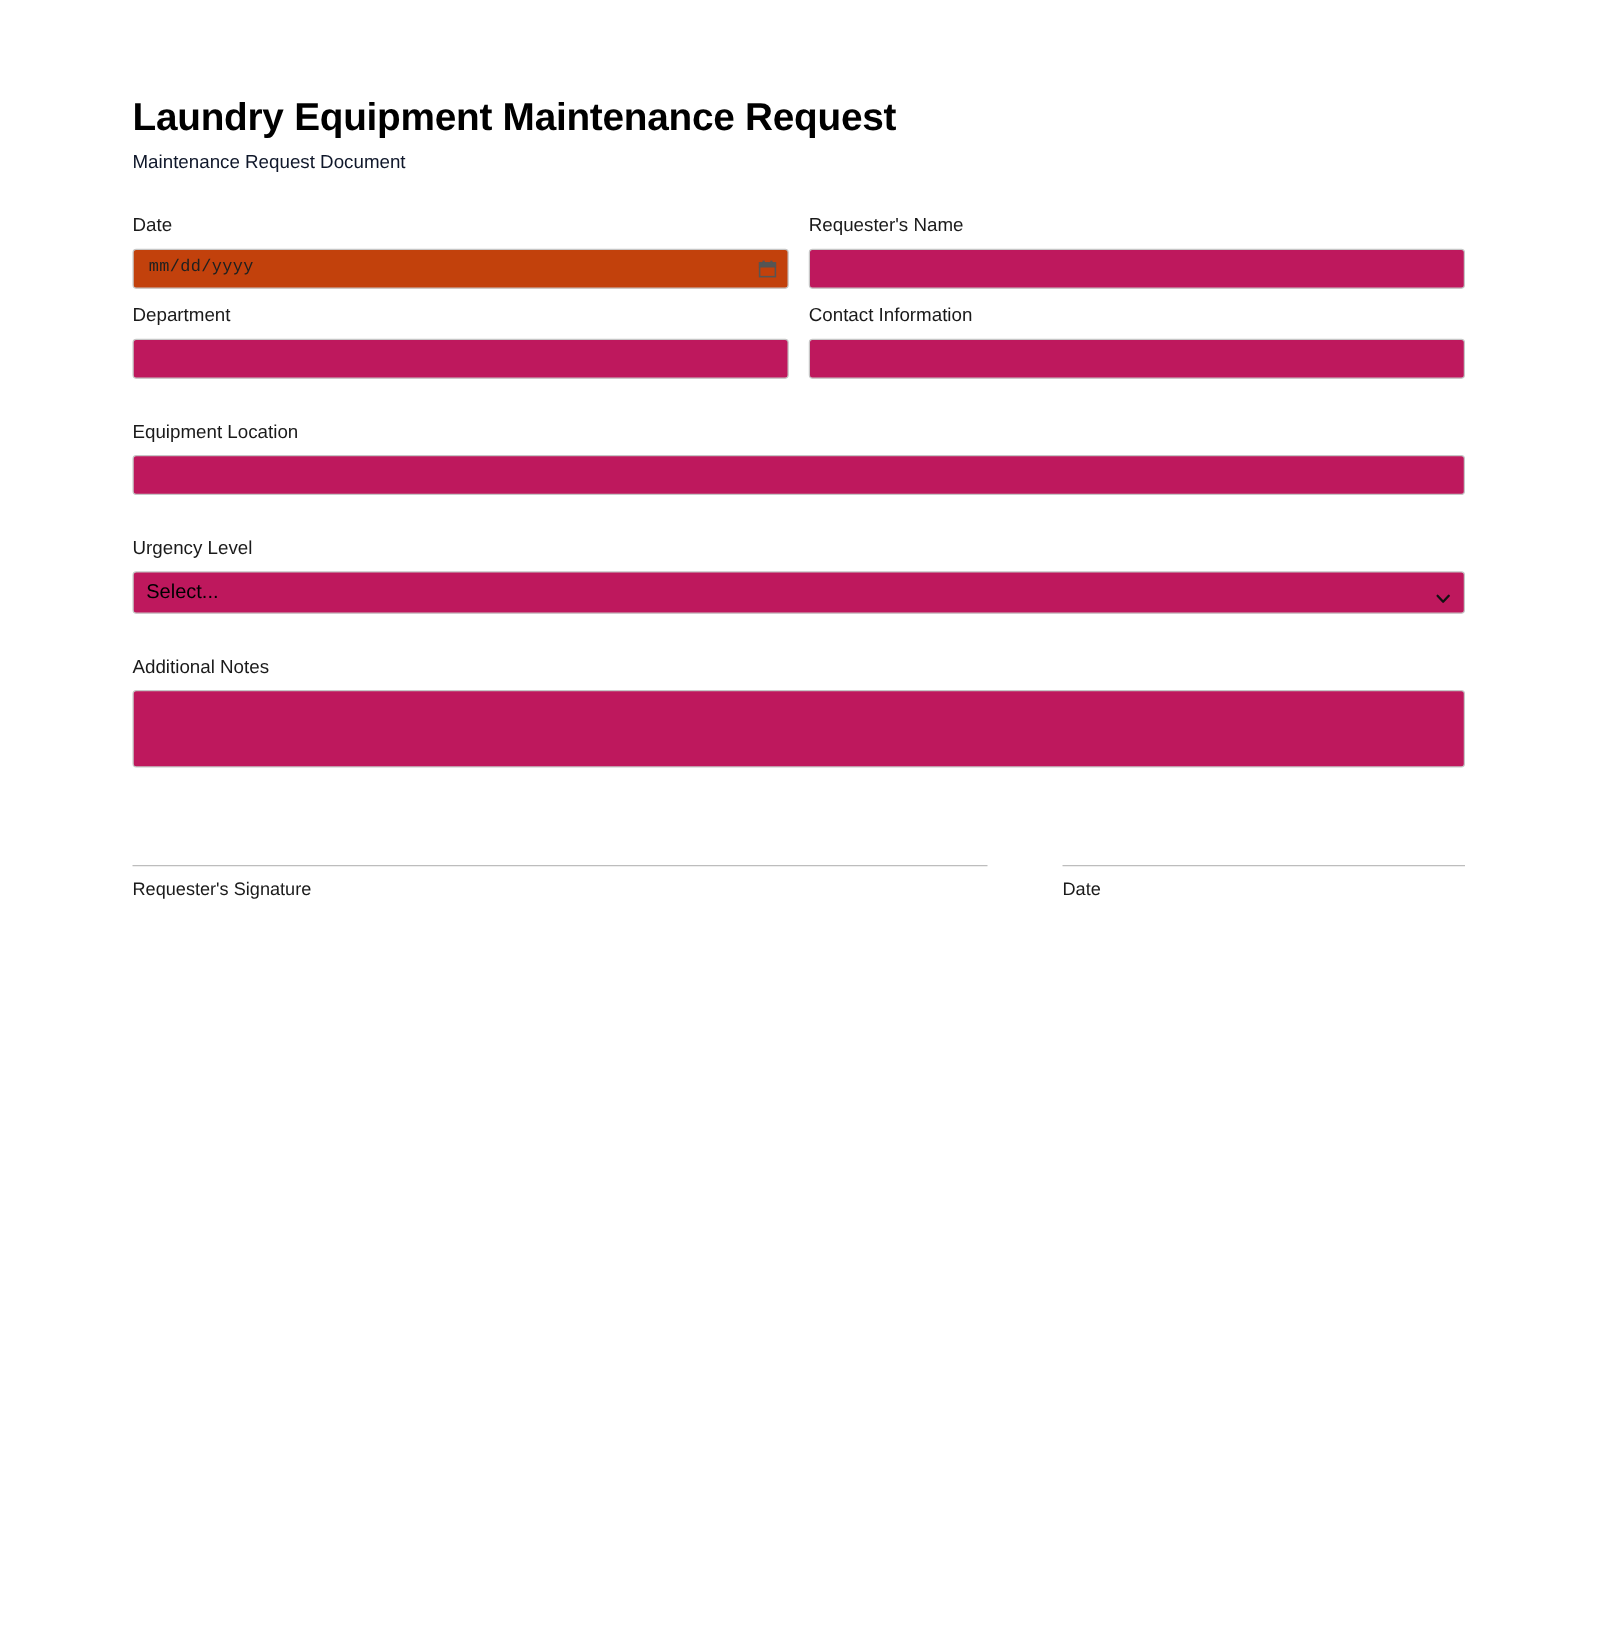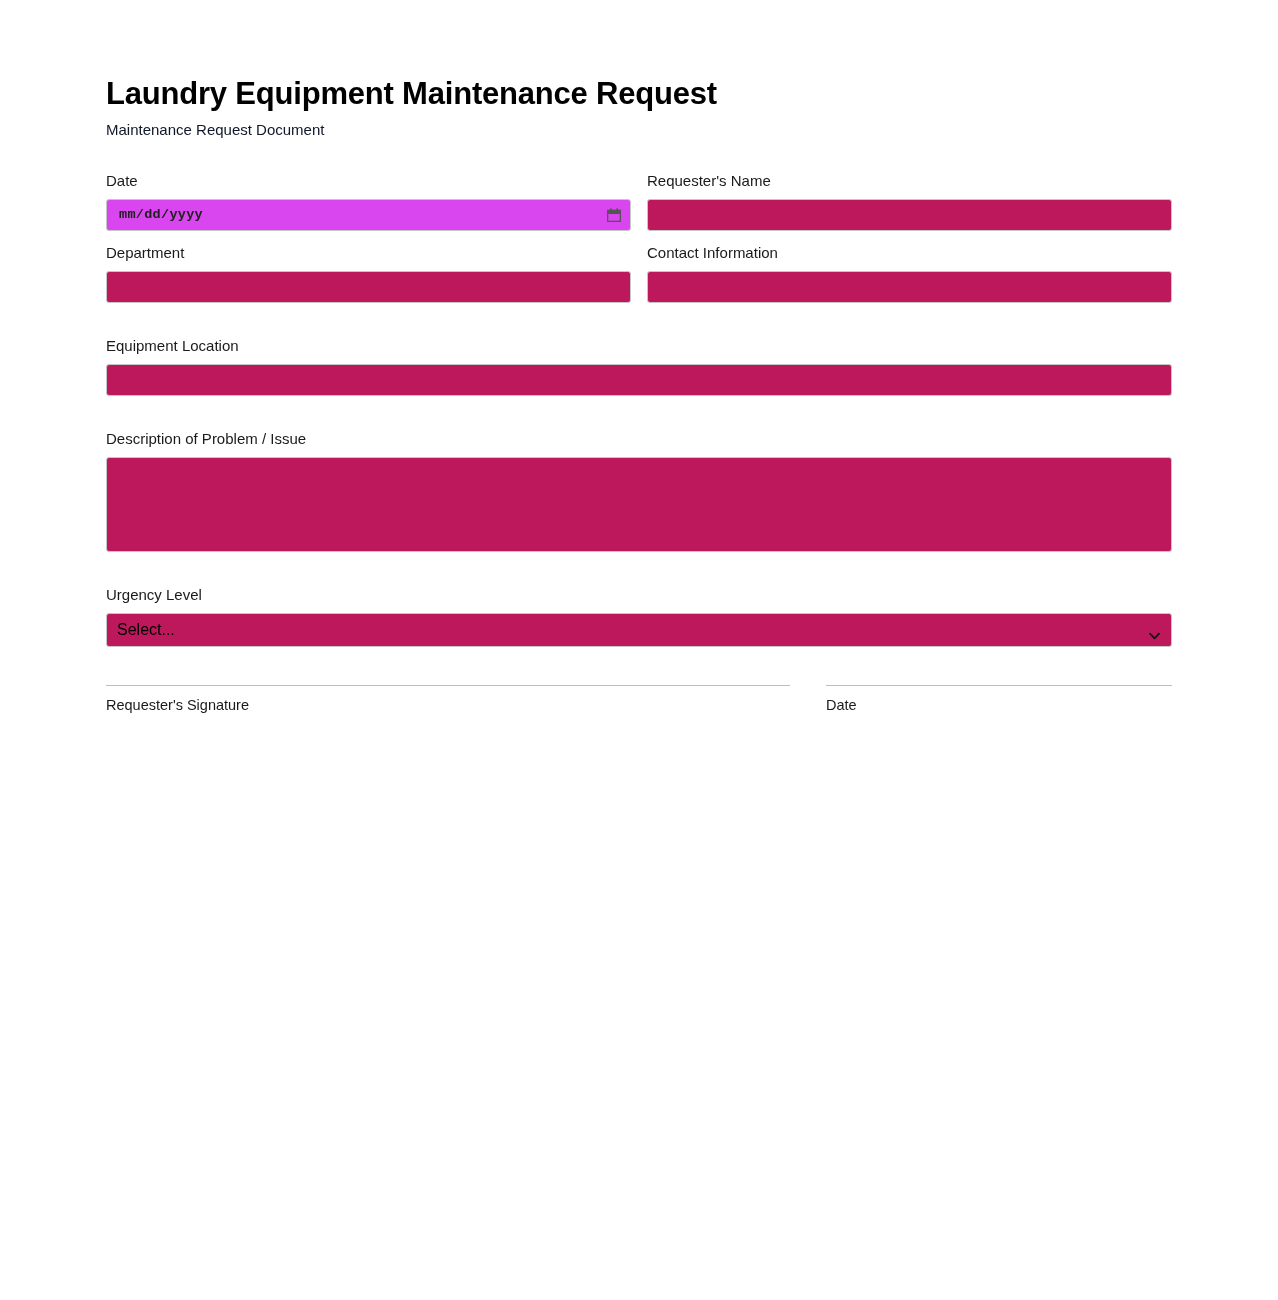--- a/index.html
+++ b/index.html
@@ -86,24 +86,23 @@
     font-size: 13.5px;
     color: #202020;
     letter-spacing: 0.3px;
     padding-right: 34px;
     display: flex;
     align-items: center;
     height: 32px;
     box-sizing: border-box;
     border: 1px solid #c6c6c6;
     border-radius: 3px;
-    background: #d946ef;
+    background: #c2410c;
     padding-left: 12px;
     cursor: text;
-    font-weight: bold;
   }
   .cal-icon {
     position: absolute;
     right: 10px;
     top: 50%;
     transform: translateY(-50%);
     width: 14px;
     height: 14px;
     cursor: pointer;
   }
@@ -135,23 +134,23 @@
     position: absolute;
     right: 12px;
     top: 50%;
     transform: translateY(-50%);
     pointer-events: none;
     width: 11px;
     height: 8px;
   }
 
   .sign-area {
-    margin-top: 38px;
+    margin-top: 78px;
     display: flex;
-    gap: 36px;
+    gap: 60px;
   }
   .sign-block-wide { width: 684px; }
   .sign-block-narrow { flex: 1 1 auto; }
   .sign-line {
     border-top: 1px solid #bdbdbd;
     height: 0;
     margin-bottom: 11px;
   }
   .sign-caption {
     font-size: 14.5px;
@@ -197,39 +196,39 @@
       <input class="control" type="text" placeholder="" style="">
     </div>
   </div>
 
 
   <div class="group-gap-lg">
     <label class="field-label">Equipment Location</label>
     <input class="control" type="text" placeholder="" style="">
   </div>
 
-  <div class="group-gap-lg">
-    <label class="field-label">Description of Problem / Issue</label>
-    <textarea class="control textarea-ctl" placeholder="" style=""></textarea>
-  </div>
 
   <div class="group-gap-lg">
     <label class="field-label">Urgency Level</label>
     <div class="select-wrap">
       <select class="control select-ctl">
         <option>Select...</option>
       </select>
       <span class="select-arrow">
         <svg viewBox="0 0 11 8" width="11" height="8" aria-hidden="true">
           <path d="M1 1.6 L5.5 6.4 L10 1.6" fill="none" stroke="#111" stroke-width="1.8" stroke-linecap="round" stroke-linejoin="round"></path>
         </svg>
       </span>
     </div>
   </div>
 
+  <div>
+    <label class="field-label">Additional Notes</label>
+    <textarea class="control textarea-ctl textarea-sm" placeholder="" style=""></textarea>
+  </div>
 
   <div class="sign-area">
     <div class="sign-block-wide">
       <div class="sign-line"></div>
       <div class="sign-caption">Requester's Signature</div>
     </div>
     <div class="sign-block-narrow">
       <div class="sign-line"></div>
       <div class="sign-caption">Date</div>
     </div>

